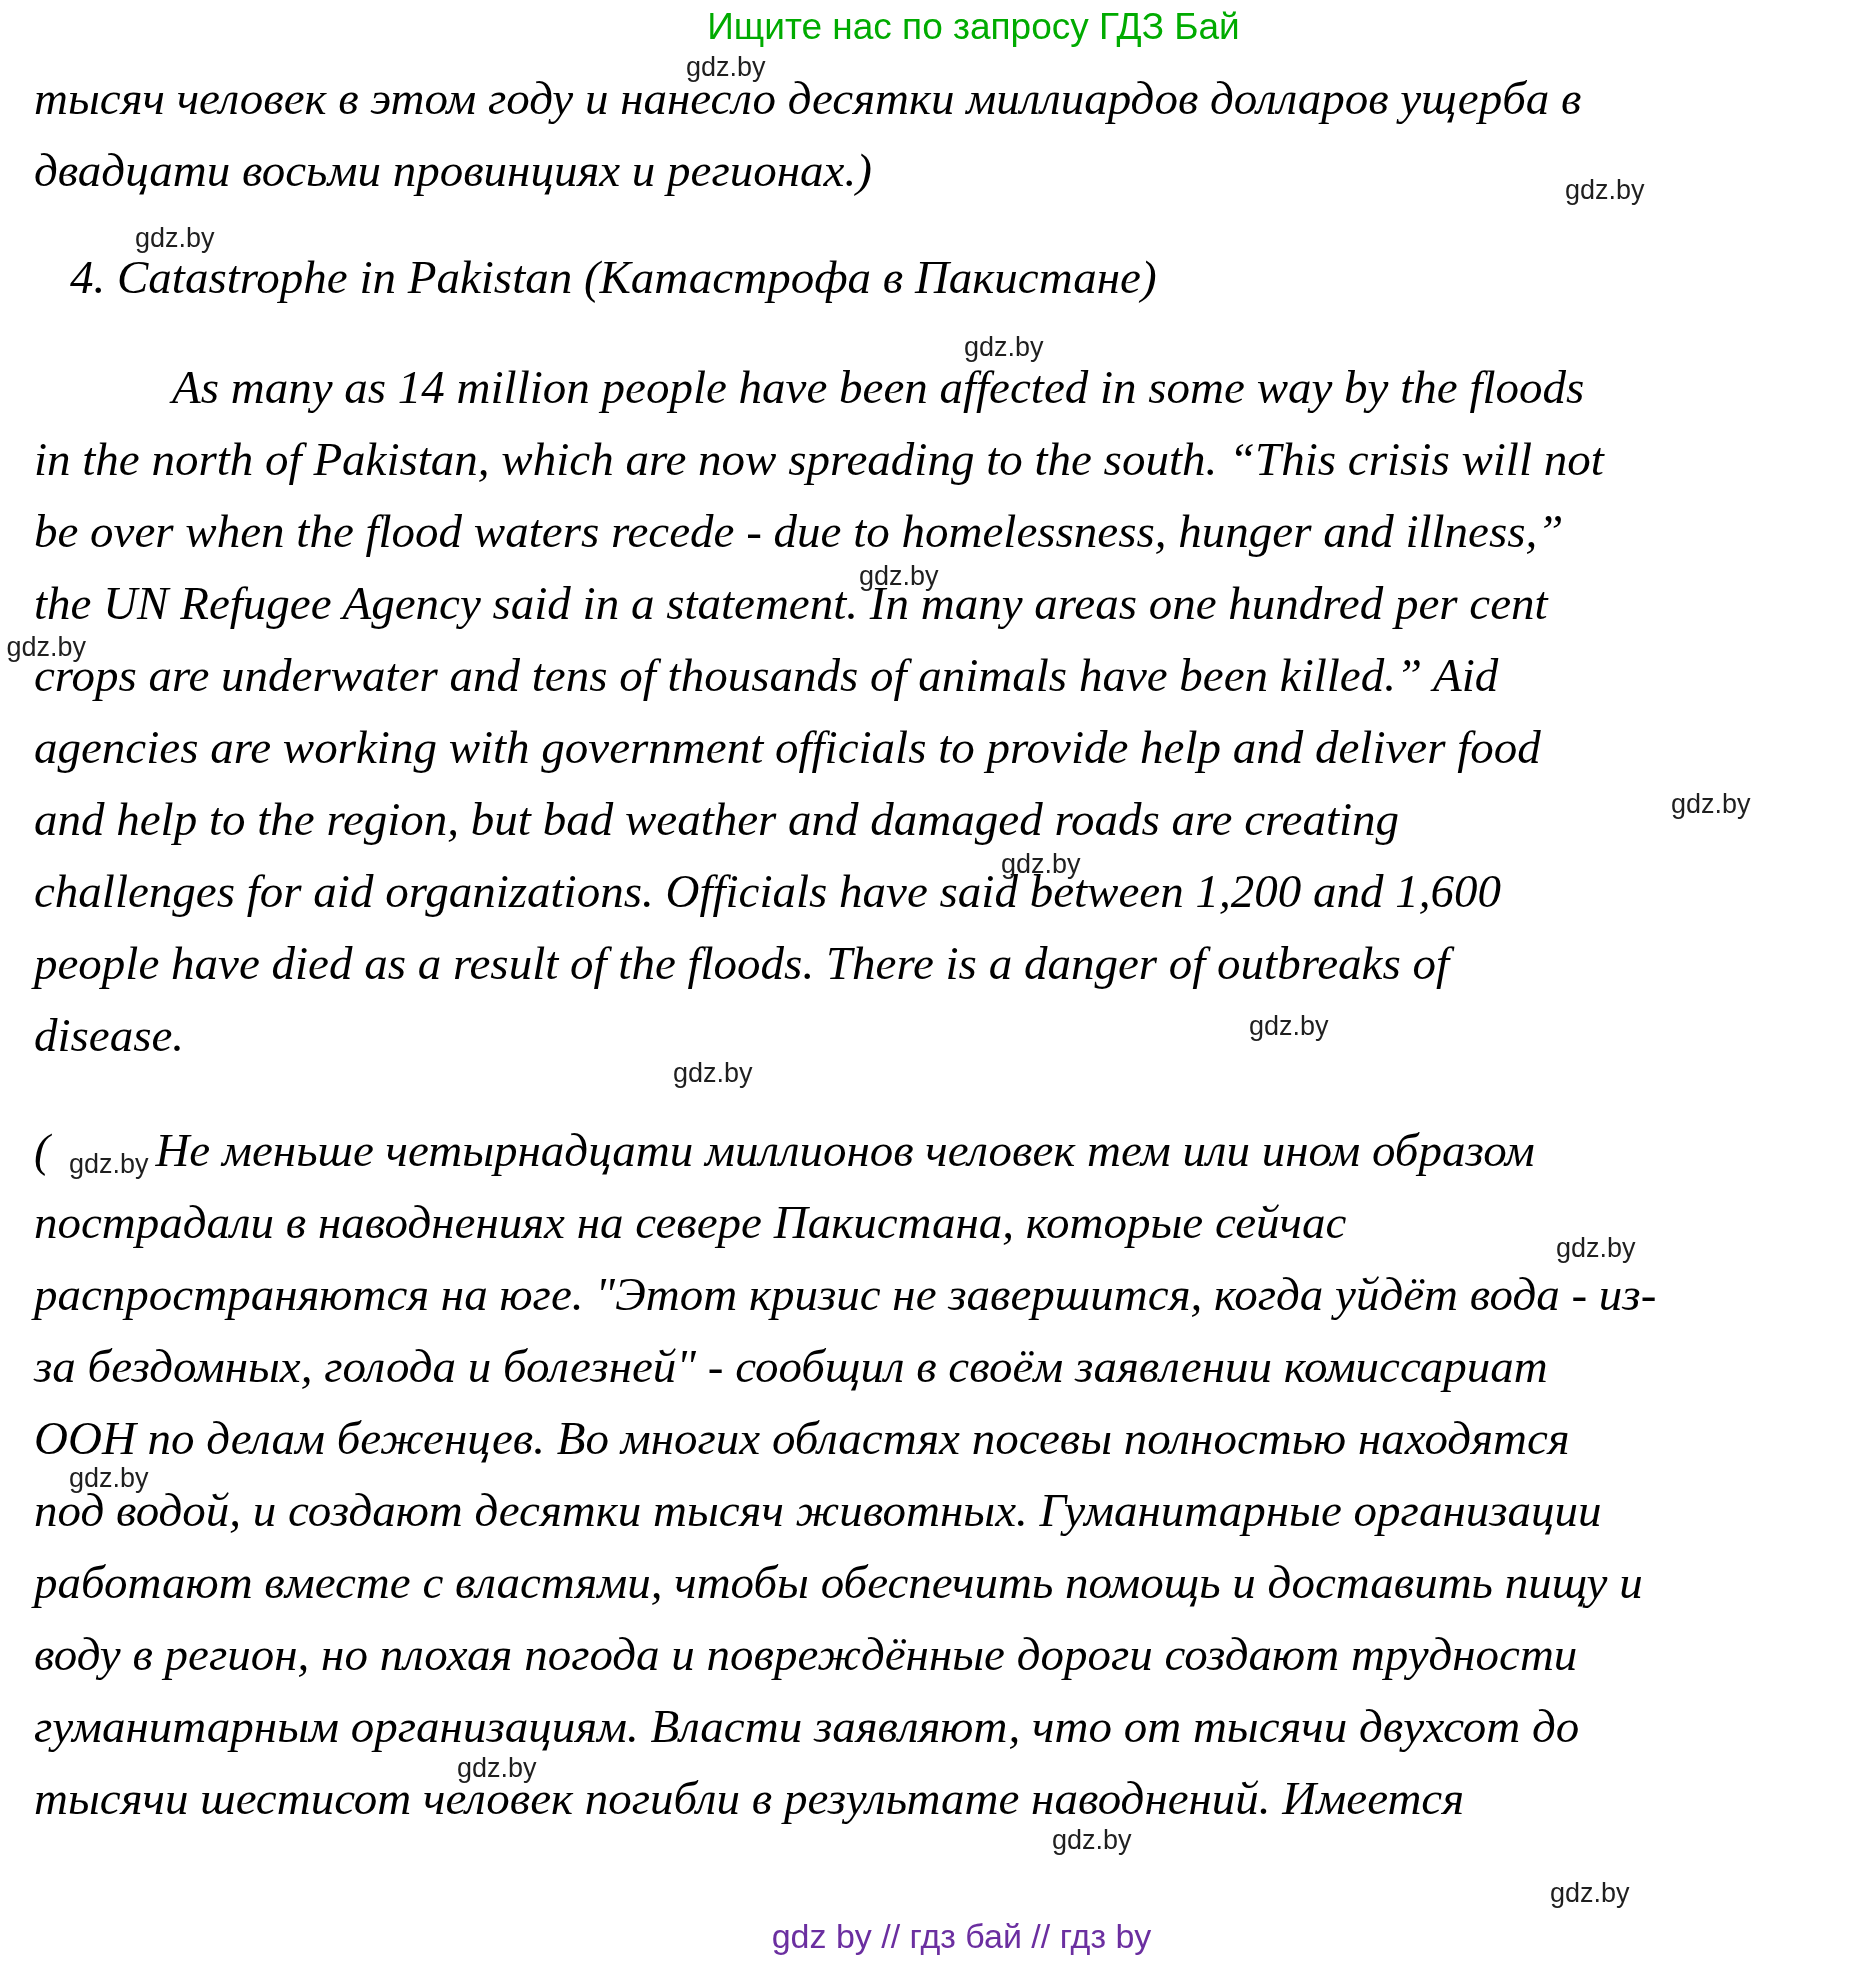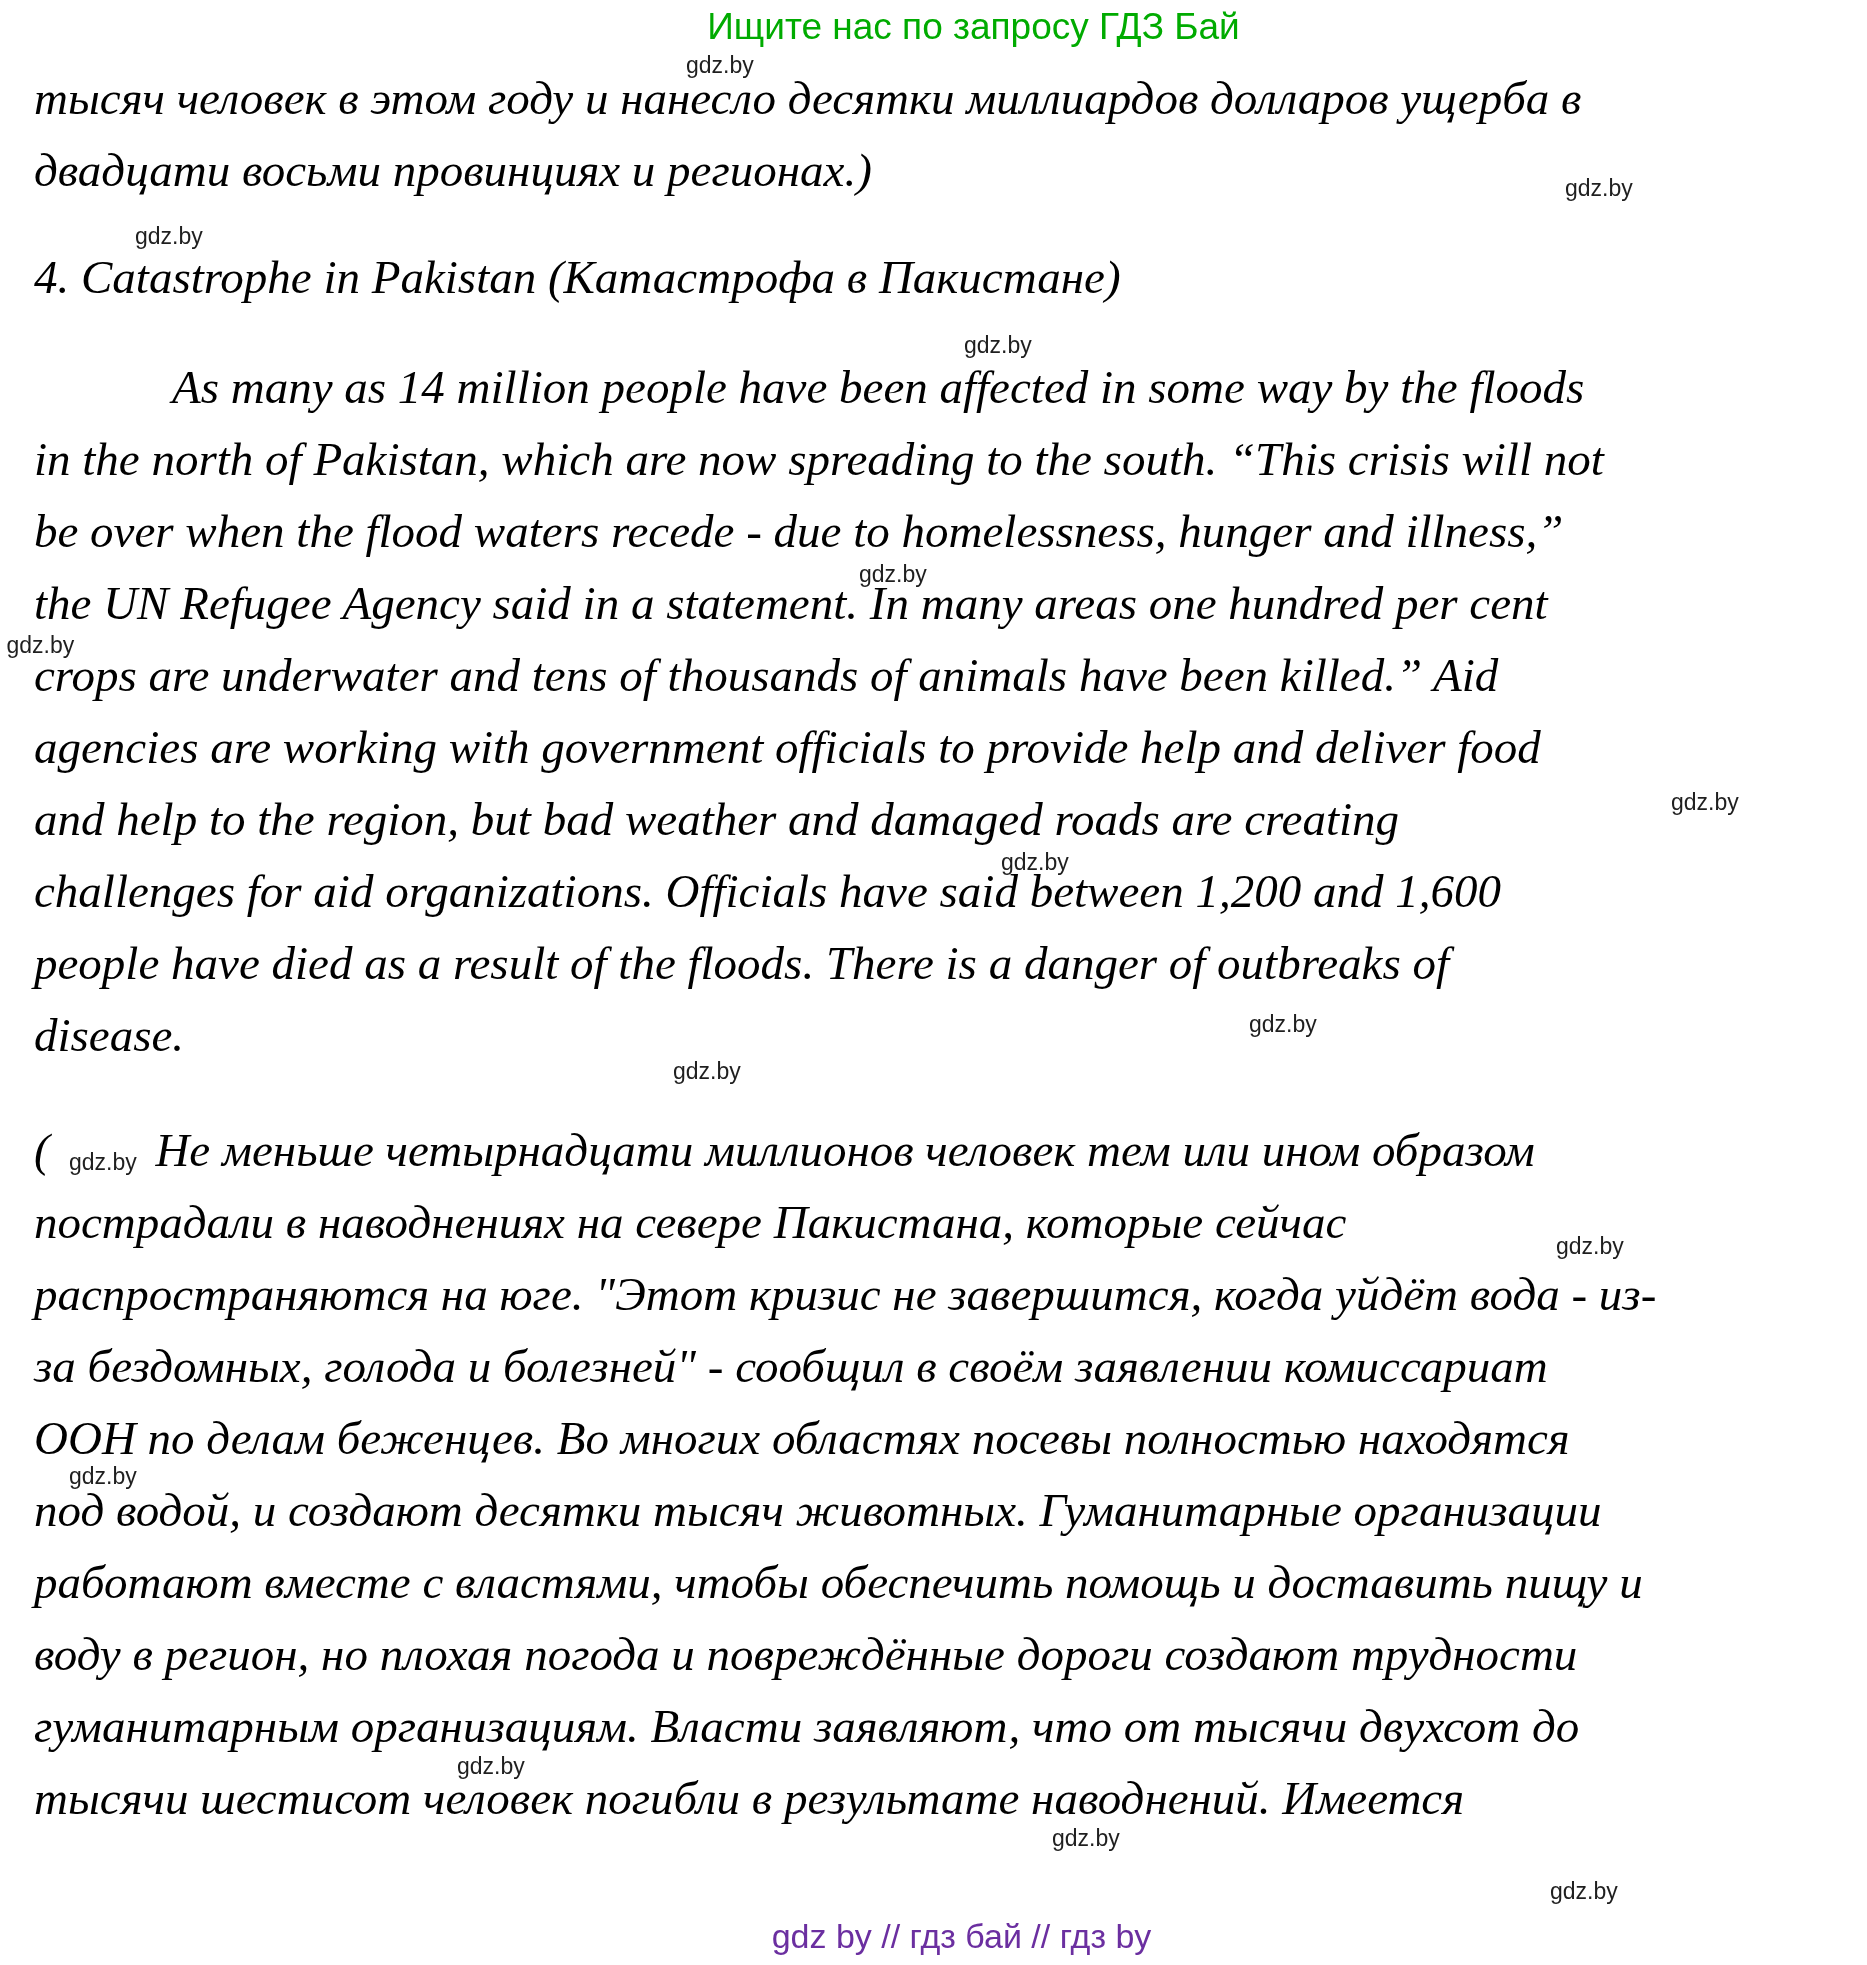--- a/index.html
+++ b/index.html
@@ -22,33 +22,33 @@
   }
   .block {
     position:absolute;
     left:34px;
     right:15px;
     font-size:47px;
     line-height:72px;
   }
   .line { white-space:pre;font-style:italic; }
   .line.indent { text-indent:138px; }
-  .heading { font-weight:400; }
+  .heading { font-weight:400;margin-left:36px; }
   .footer {
     position:absolute;
     top:1917px; left:0; width:100%;
     text-align:center;
     font-family:"Liberation Sans", sans-serif;
     font-size:34px;
     margin-left:28px;
   }
   .wm {
     position:absolute;
     font-family:"Liberation Sans", sans-serif;
-    font-size:23px;
+    font-size:27px;
     color:#1f1f1f;
     white-space:nowrap;
   }
 </style>
 </head>
 <body>
 
 <div class="page">
   <div class="promo" style="color: rgb(0, 171, 0); padding-left: 40px;">Ищите нас по запросу ГДЗ Бай</div>
 

